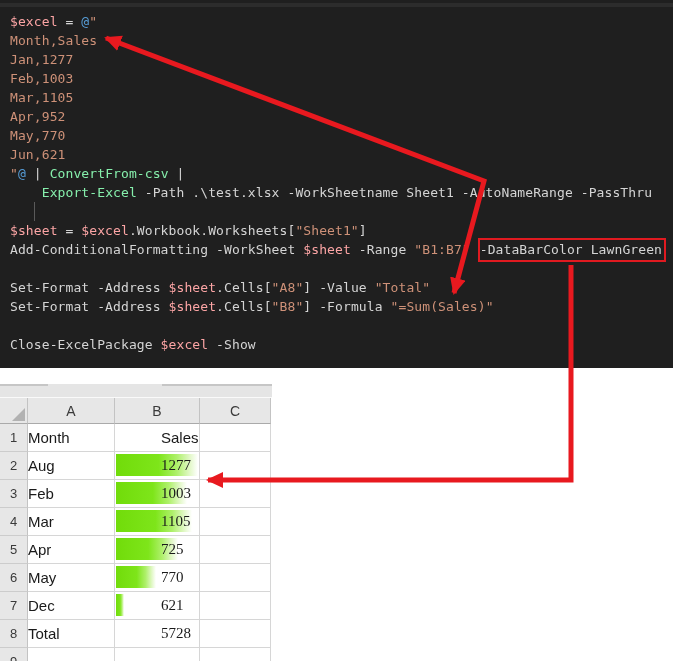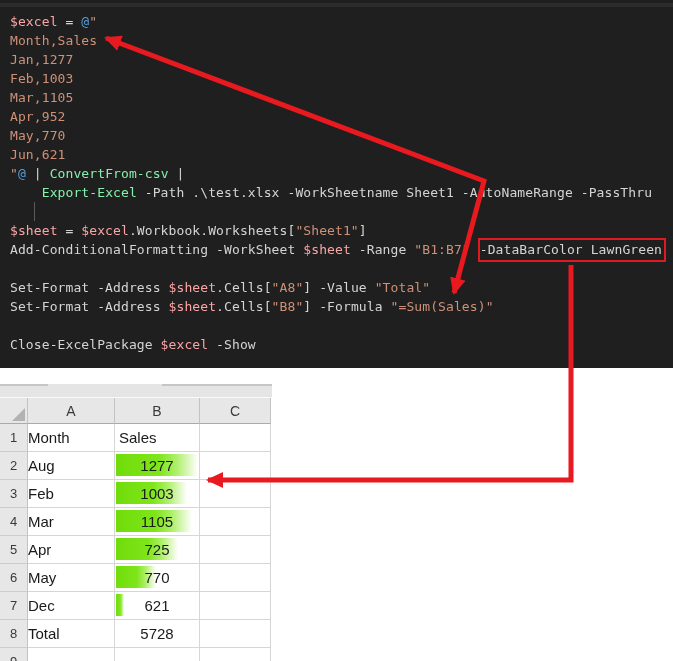--- a/index.html
+++ b/index.html
@@ -49,22 +49,22 @@
     border-right:1px solid #c3c3c3;border-bottom:1px solid #cccccc;
     display:flex;align-items:center;justify-content:center;font-size:13px;color:#3a3a3a;
   }
   .grid-cell{
     box-sizing:border-box;border-right:1px solid #d6d6d6;border-bottom:1px solid #d6d6d6;
     font-size:15px;color:#1a1a1a;display:flex;align-items:center;position:relative;background:#fff;
   }
   .col-a{width:87px;}
   .col-b{width:85px;}
   .col-c{width:71px;}
-  .b-text{position:relative;z-index:2;width:100%;padding:0 4px;box-sizing:border-box;}
-  .align-right{text-align:center;}
+  .b-text{position:relative;z-index:2;width:100%;padding:0 4px;box-sizing:border-box;margin-left:42px;}
+  .align-right{text-align:left;font-family:Liberation Serif, serif;}
   .align-left{text-align:left;}
   .data-bar{
     position:absolute;left:1px;top:2px;bottom:3px;z-index:1;
     background:linear-gradient(90deg,#71dc0a 0%,#7ee51a 52%,#aef06a 74%,#e2f8c8 90%,rgba(255,255,255,0) 100%);
   }
 
   
   #arrow-overlay{position:absolute;left:0;top:0;width:673px;height:661px;pointer-events:none;z-index:20;}
 </style>
 </head>

